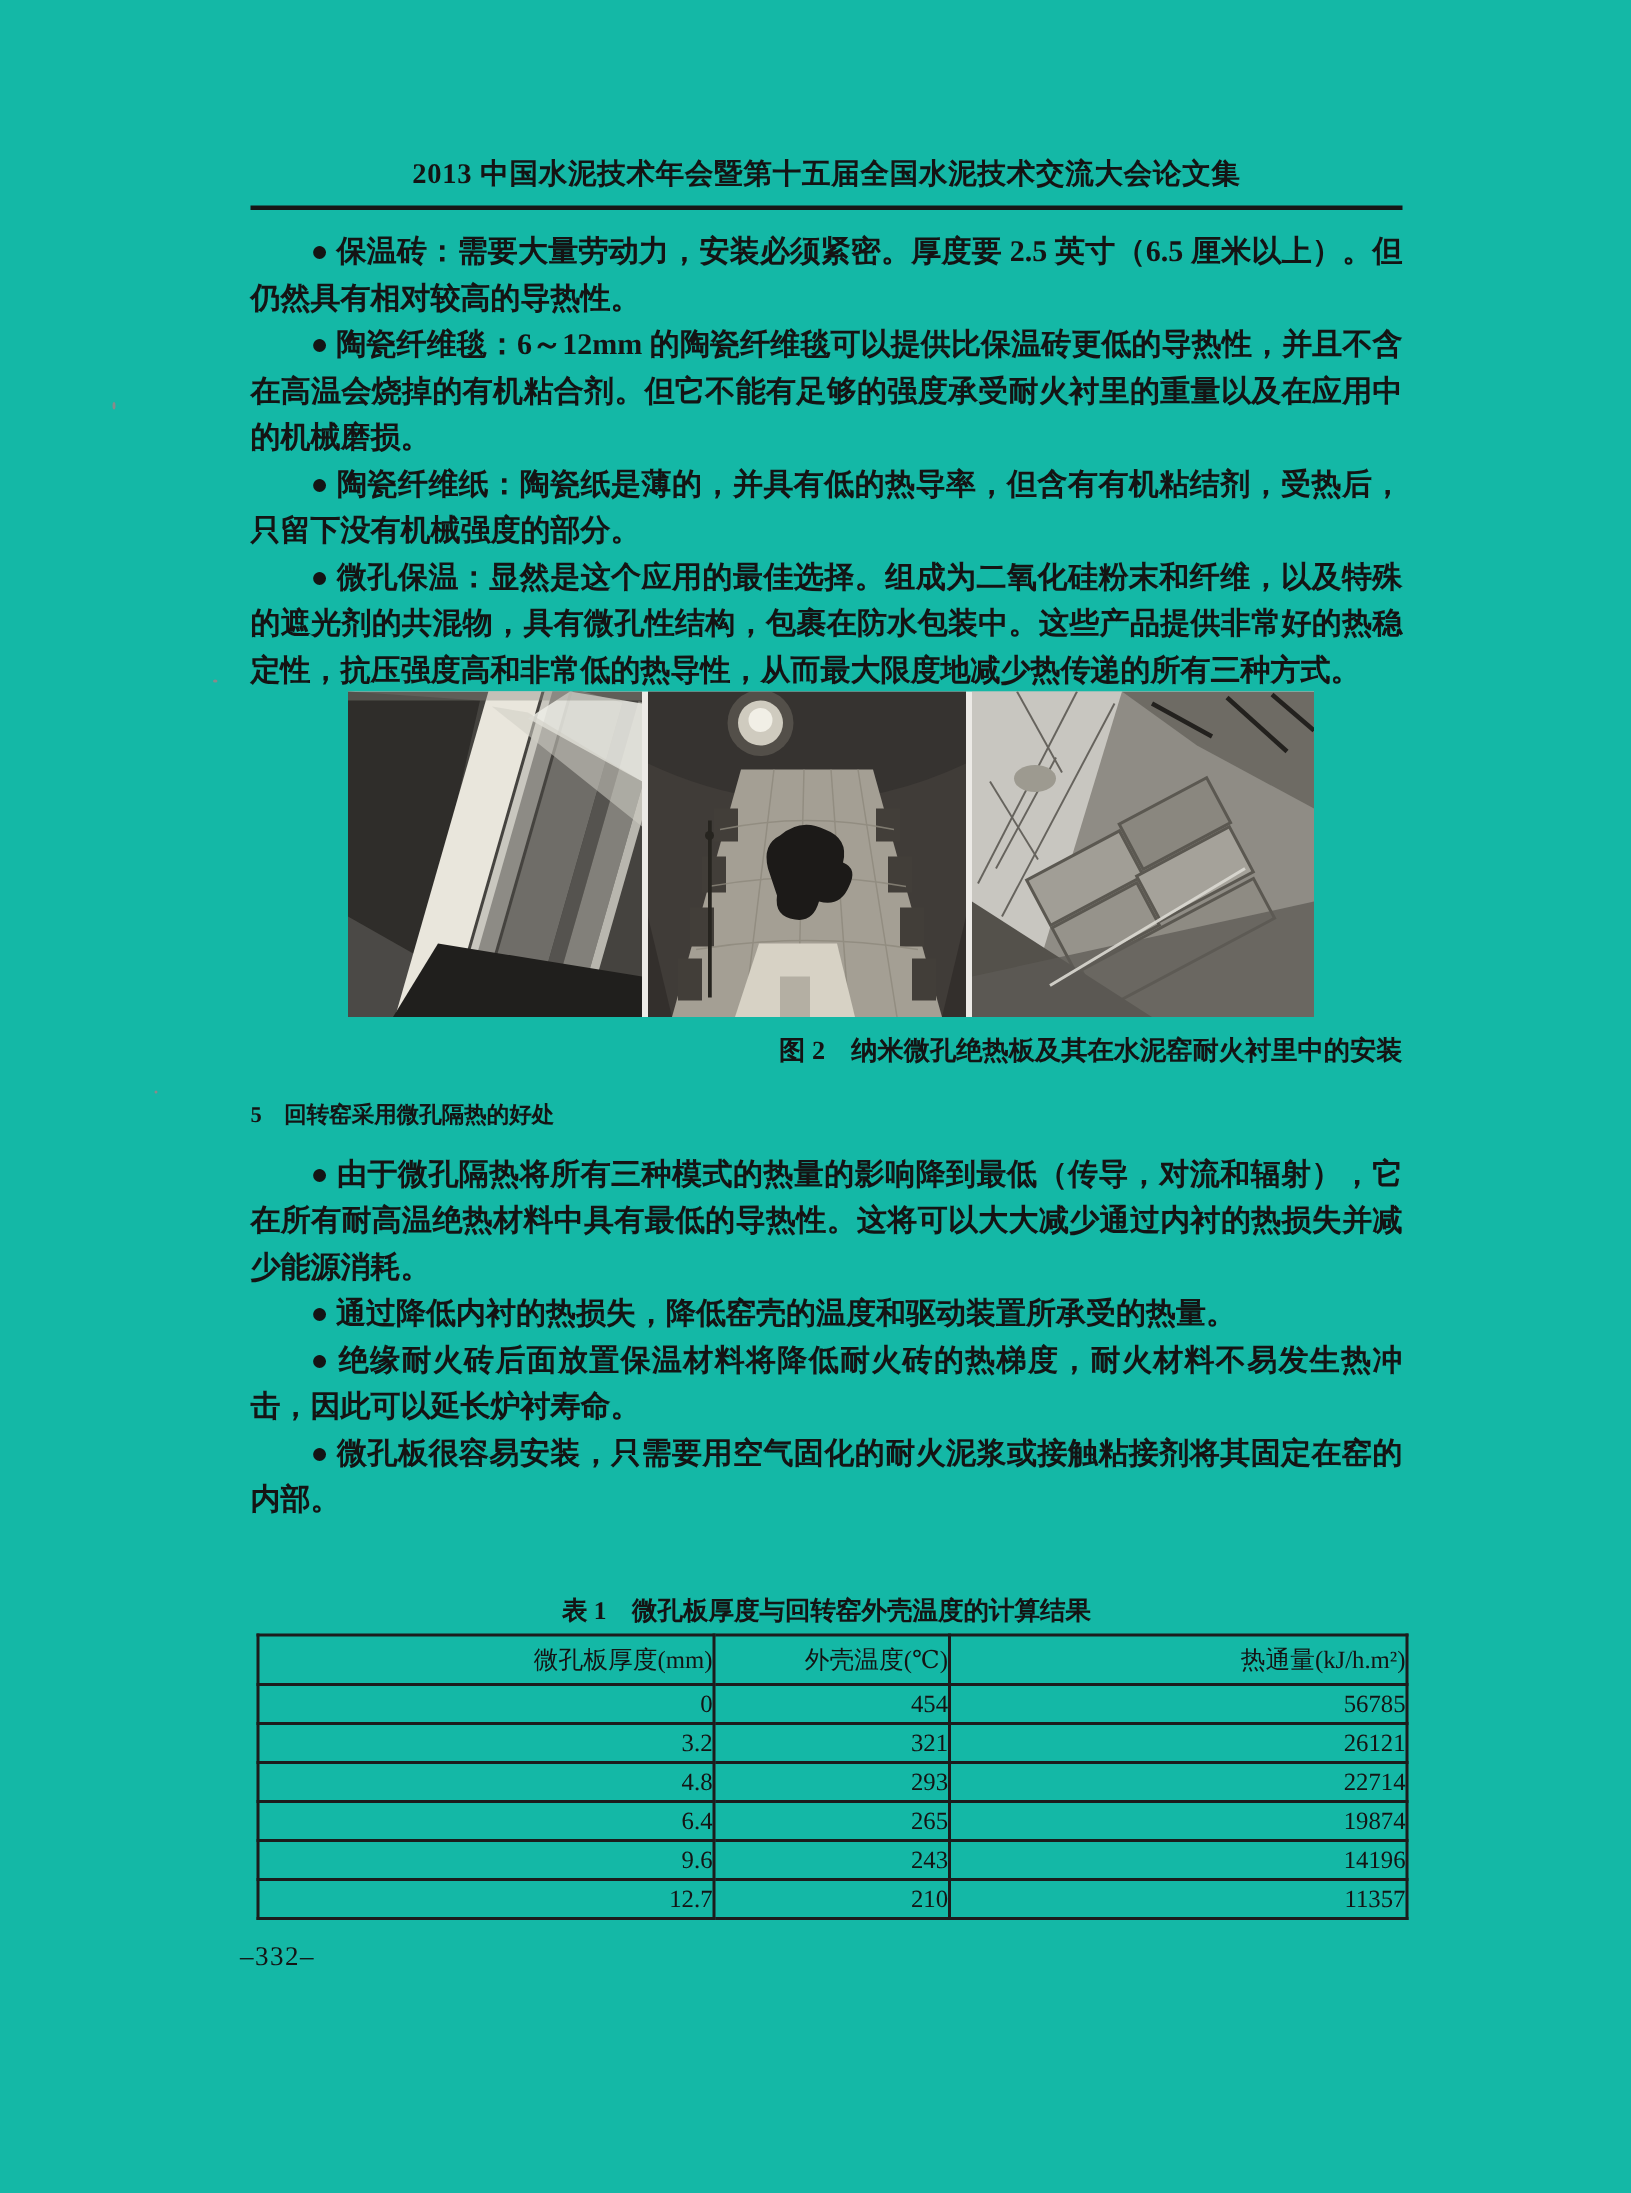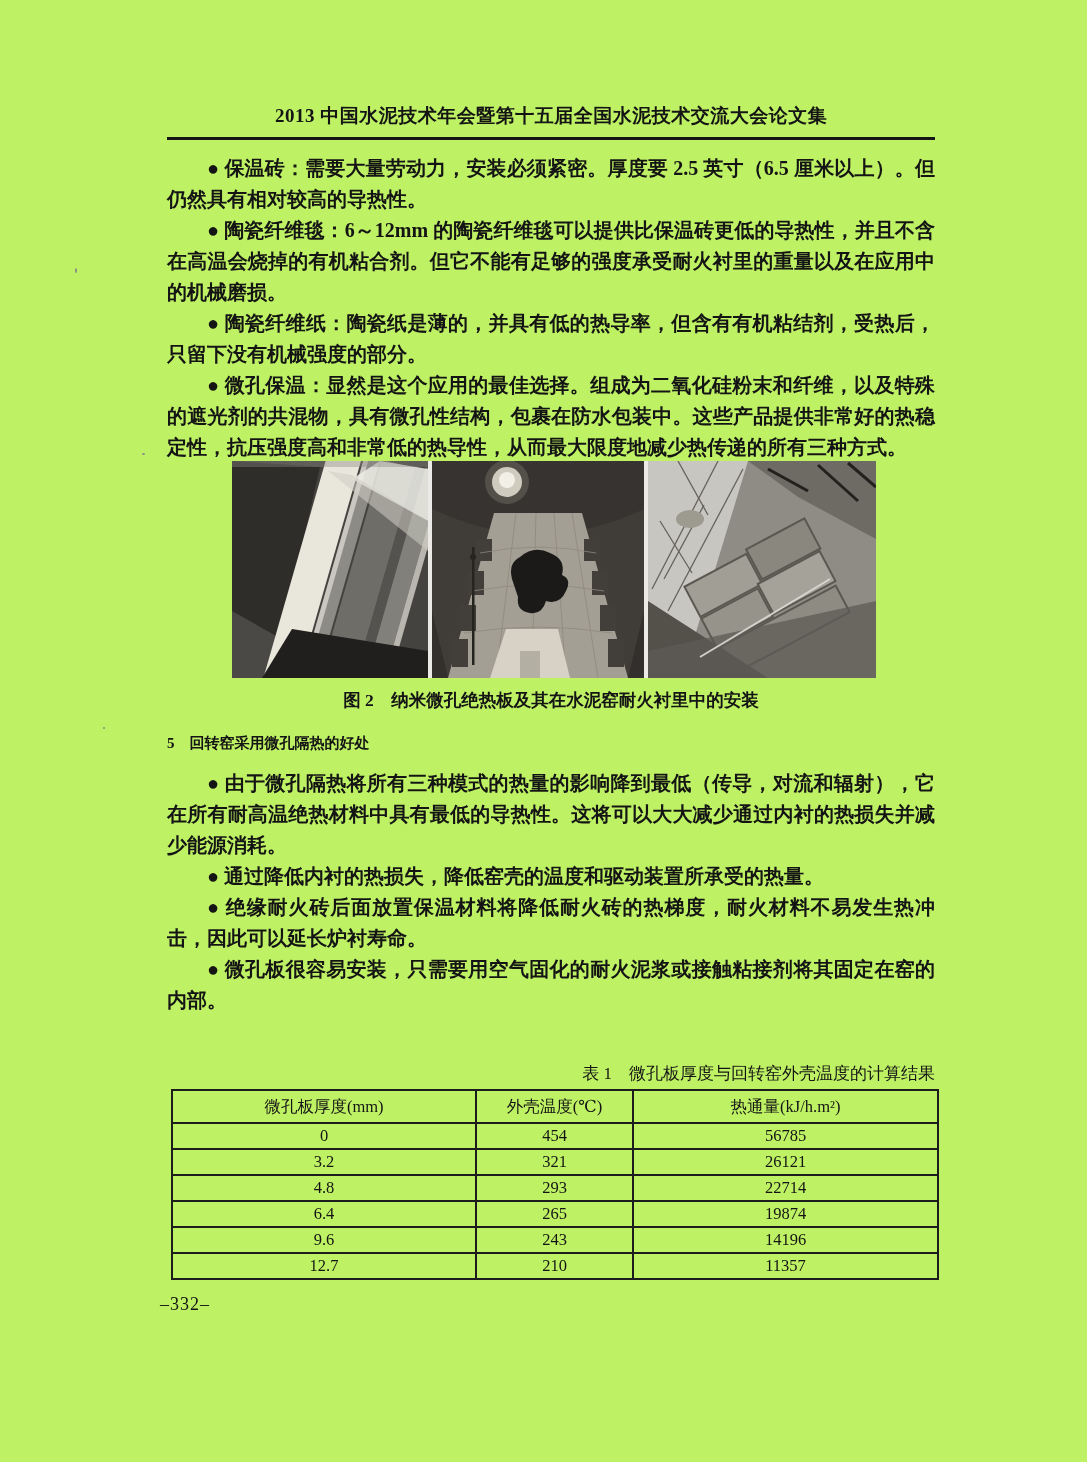--- a/index.html
+++ b/index.html
@@ -1,18 +1,18 @@
 <!DOCTYPE html>
 <html><head>
 <meta charset="utf-8">
 <style>
   html,body { margin:0; padding:0; background:#e8e8e8; }
   .page {
     position:relative; width:1087px; height:1462px;
-    background:#bef264; margin:0 auto; overflow:hidden;
+    background:#14b8a6; margin:0 auto; overflow:hidden;
     font-family:"Liberation Serif","DejaVu Serif",serif; color:#141414;
   }
   .header-title {
     position:absolute; top:103px; left:167px; width:768px;
     text-align:center; font-size:19px; font-weight:600; letter-spacing:0.5px;
   }
   .header-rule {
     position:absolute; top:137px; left:167px; width:768px; height:3px;
     background:#161616;
   }
@@ -22,37 +22,37 @@
   }
   .block p { margin:0; text-indent:40px;font-weight:bold; }
   .block-1 { top:153px; }
   .figure-strip {
     position:absolute; top:461px; left:232px; width:644px; height:217px;
     display:flex; gap:4px; background:#eceae6;
   }
   .figure-strip svg { display:block; height:217px; }
   .figure-caption {
     position:absolute; top:688px; left:167px; width:768px;
-    text-align:center; font-weight:bold; font-size:17.5px;
+    text-align:right; font-weight:bold; font-size:17.5px;
   }
   .section-heading {
     position:absolute; top:734px; left:167px; margin:0;
     font-size:15px; font-weight:bold;
   }
   .block-2 { top:768px; }
   .table-title {
     position:absolute; top:1062px; left:167px; width:768px;
-    text-align:right; font-weight:normal; font-size:17px;
+    text-align:center; font-weight:bold; font-size:17px;
   }
   table.data {
     position:absolute; top:1089px; left:171px; width:766px;
     border-collapse:collapse; font-size:16.5px; table-layout:fixed;
   }
   table.data th, table.data td {
-    border:2px solid #1c1c1c; text-align:center; padding:0; font-weight:normal;
+    border:2px solid #1c1c1c; text-align:right; padding:0; font-weight:normal;
   }
   table.data th { height:31px; }
   table.data td { height:24px; }
   col.c1 { width:304px; } col.c2 { width:157px; } col.c3 { width:305px; }
   .page-number {
     position:absolute; top:1294px; left:160px; font-size:18px; letter-spacing:1px;
   }
   .artifact { position:absolute; background:#8a8a8a; border-radius:50%; }
   .a1 { left:75px;  top:268px; width:2px; height:5px; }
   .a2 { left:142px; top:453px; width:3px; height:2px; }

